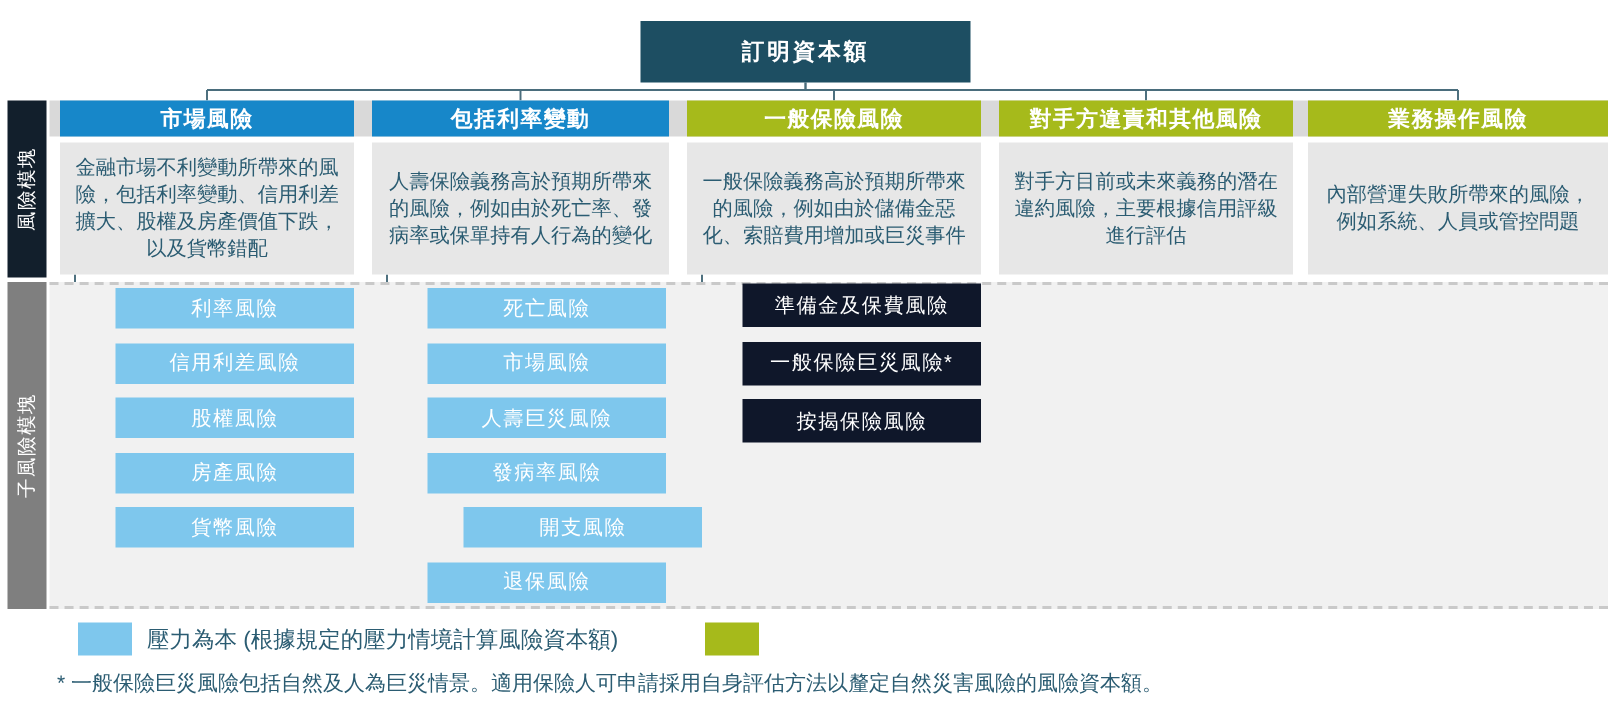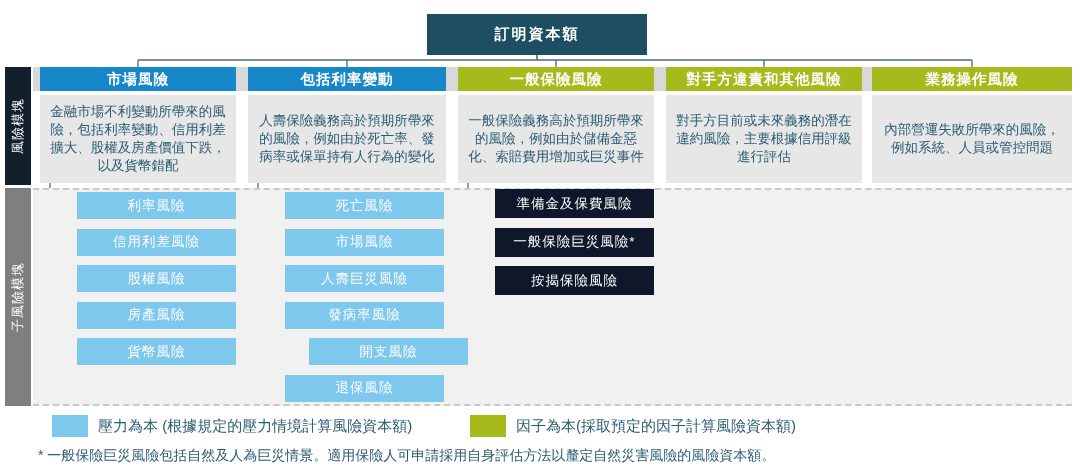--- a/index.html
+++ b/index.html
@@ -153,19 +153,18 @@
       </div>
     </div>
 
   <div id="legend-root">
       <div class="legend-row abs" style="left: 52px;">
         <span class="legend-swatch" style="background: rgb(126, 199, 237);"></span>
         <span class="legend-label">壓力為本 (根據規定的壓力情境計算風險資本額)</span>
       </div>
       <div class="legend-row abs" style="left: 470px;">
         <span class="legend-swatch" style="background: rgb(166, 186, 27);"></span>
-        <span class="legend-label">因子為本(採取預定的因子計算風險資本額)</span>
       </div>
     </div>
 
   <div id="footnote" class="abs">* 一般保險巨災風險包括自然及人為巨災情景。適用保險人可申請採用自身評估方法以釐定自然災害風險的風險資本額。</div>
 
 </div>
 
 </body></html>

